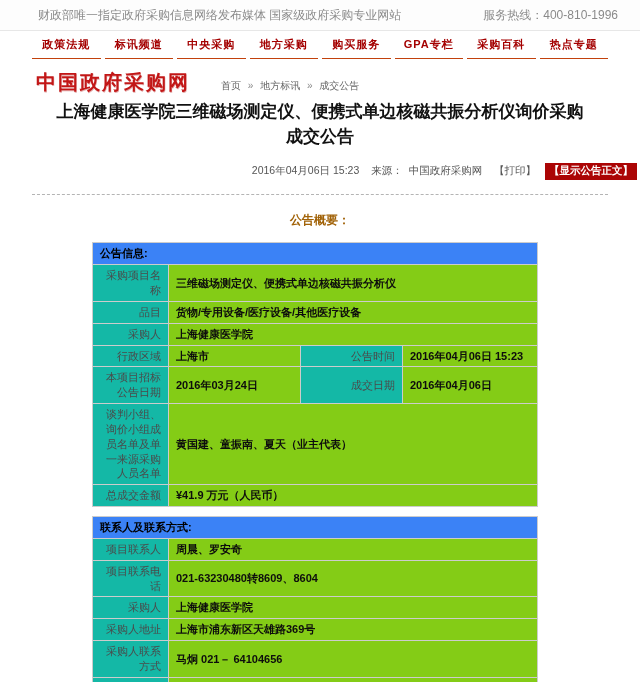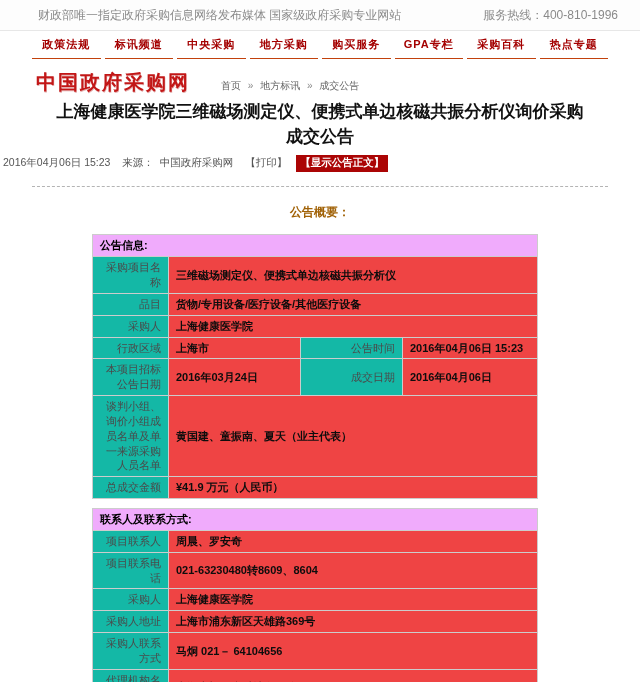--- a/index.html
+++ b/index.html
@@ -55,22 +55,22 @@
   .breadcrumb .sep { margin: 0 4px; color: #888; }
   
   .page-title {
     margin: 4px 54px 0 54px;
     text-align: center;
     font-size: 17px; font-weight: bold;
     color: #111;
     line-height: 1.45;
   }
   .meta-row {
-    margin-top: 6px;
-    text-align: left;
+    margin-top: 14px;
+    text-align: right;
     font-size: 10.5px; color: #555;
   }
   .meta-row span { margin: 0 3px; }
   .print-link { cursor: pointer; }
   .fulltext-badge {
     display: inline-block;
     background: #ab0505;
     color: #ffffff;
     font-weight: bold;
     padding: 1px 4px 2px 4px;
@@ -100,32 +100,32 @@
   }
   table.info-table td {
     border: 1px solid #cccccc;
     padding: 3px 7px;
     line-height: 1.35;
     vertical-align: middle;
     word-break: break-all;
   }
   td.section-cell {
     font-weight: bold; color: #000;
-    background: #f0abfc;
+    background: #3b82f6;
     padding: 5px 7px;
   }
   td.label-cell {
     background: #14b8a6;
     color: #4a4a4a;
     text-align: right;
   }
   td.value-cell {
     font-weight: bold;
     color: #0d0d0d;
-    background: #ef4444;
+    background: #84cc16;
   }
 </style>
 </head>
 <body>
 
 <div class="topbar">
   <span>财政部唯一指定政府采购信息网络发布媒体 国家级政府采购专业网站</span>
   <span>服务热线：400-810-1996</span>
 </div>
 

